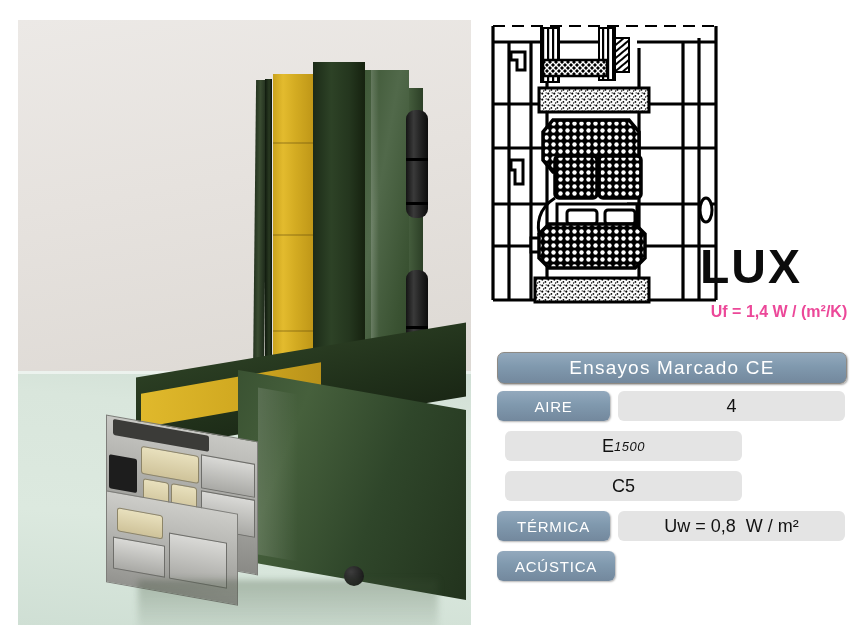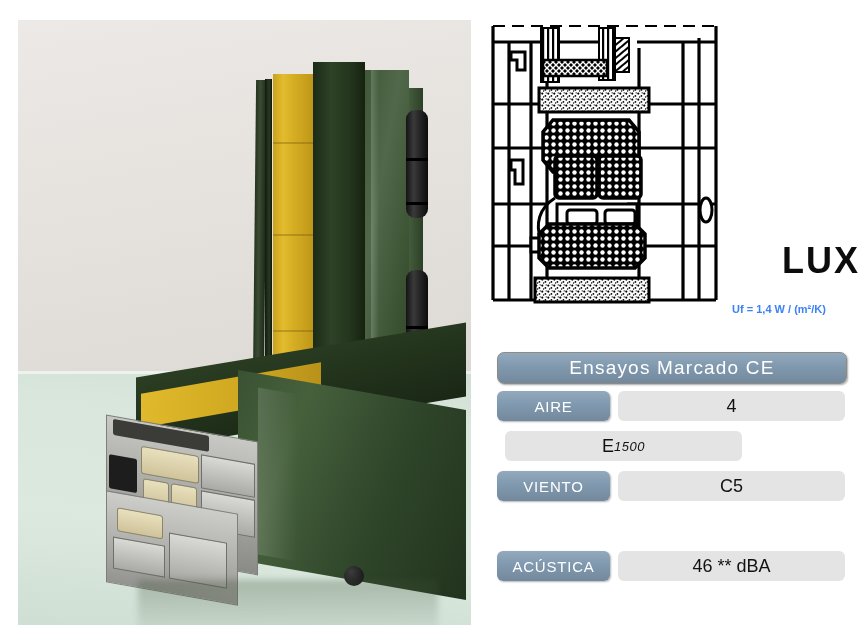--- a/index.html
+++ b/index.html
@@ -213,36 +213,36 @@
     height: 305px;
   }
   .section-drawing svg { display: block; width: 100%; height: 100%; }
 
   
   .brand {
     position: absolute;
     left: 700px;
     top: 243px;
     width: 160px;
-    text-align: right;
-    font-size: 36px;
+    text-align: left;
+    font-size: 48px;
     font-weight: bold;
     letter-spacing: 2px;
     color: #0c0c0c;
     line-height: 1;
   }
   .uf-line {
     position: absolute;
     left: 690px;
     top: 303px;
     width: 178px;
     text-align: center;
-    font-size: 11px;
+    font-size: 16px;
     font-weight: bold;
-    color: #3b82f6;
+    color: #ec4899;
   }
 
   
   .ce-header {
     position: absolute;
     left: 497px;
     top: 352px;
     width: 348px;
     height: 30px;
     border-radius: 7px;
@@ -469,36 +469,36 @@
     </div>
   </div>
 
   <div class="ce-row">
     <div class="ce-value">
       <span>E</span><span class="sub">1500</span>
     </div>
   </div>
 
   <div class="ce-row">
-    <div class="ce-label">
-      <span>VIENTO</span>
-    </div>
     <div class="ce-value">
       <span>C5</span>
     </div>
   </div>
 
   <div class="ce-row">
+    <div class="ce-label">
+      <span>TÉRMICA</span>
+    </div>
+    <div class="ce-value">
+      <span>Uw = 0,8  W / m²</span>
+    </div>
   </div>
 
   <div class="ce-row">
     <div class="ce-label">
       <span>ACÚSTICA</span>
     </div>
-    <div class="ce-value">
-      <span>46 ** dBA</span>
-    </div>
   </div>
 
   <div class="ce-row">
   </div>
 
 </div>
 
 </body></html>

